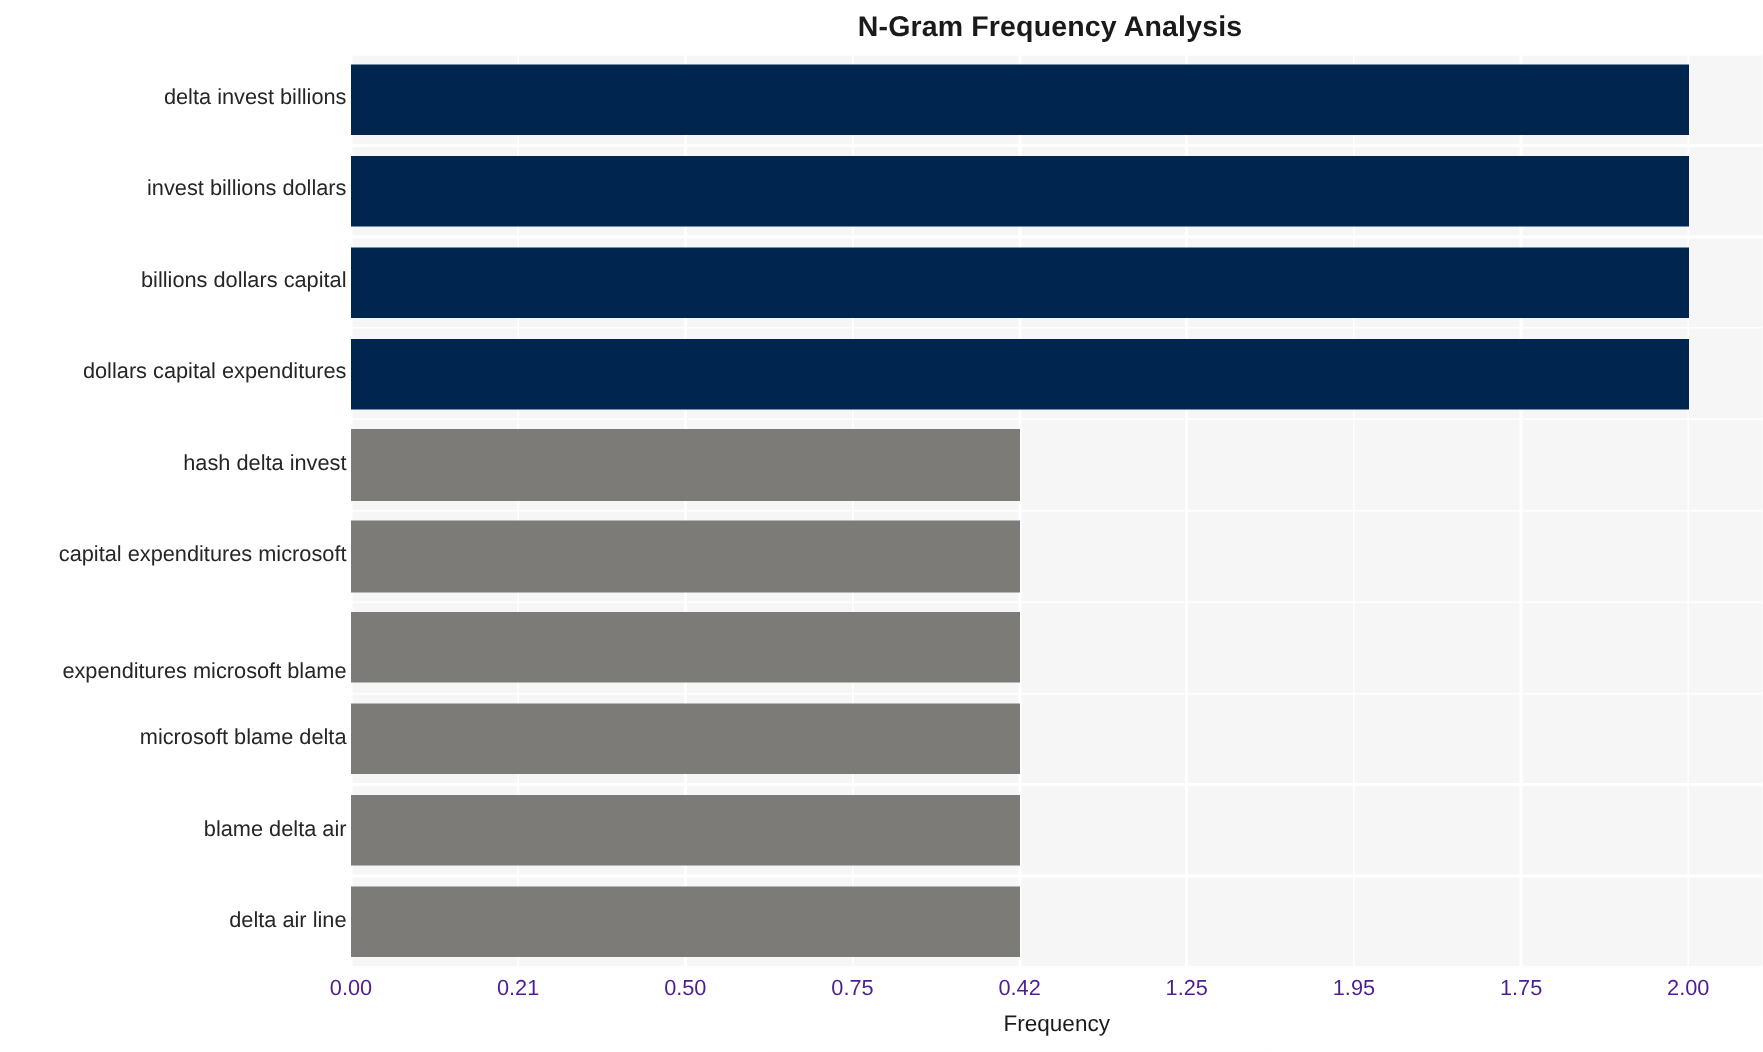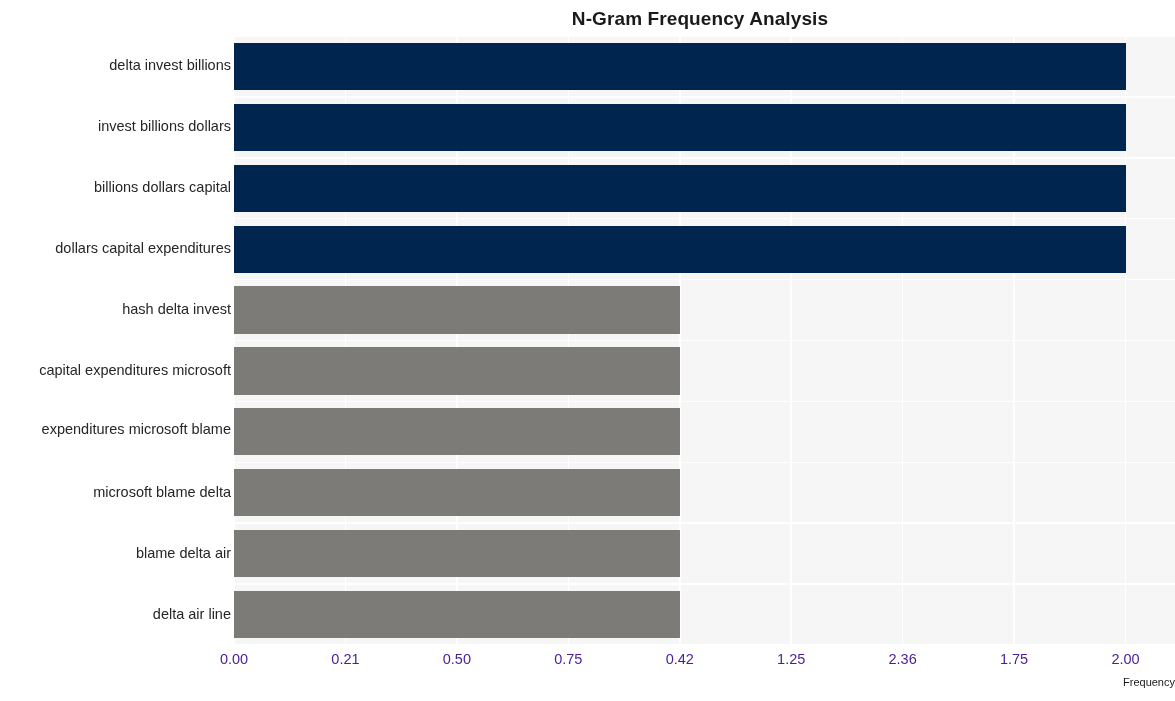--- a/index.html
+++ b/index.html
@@ -91,22 +91,22 @@
     margin-left: -45px;
     line-height: 18px;
   }
 
   
   #xaxis-title {
     position: absolute;
     left: 234px;
     top: 673px;
     width: 941px;
-    text-align: right;
-    font-size: 11px;
+    text-align: center;
+    font-size: 15px;
     color: #1a1a1a;
     line-height: 19px;
   }
 </style>
 </head>
 <body>
 
 <div id="figure">
 
   <div id="chart-title">N-Gram Frequency Analysis</div>
@@ -150,32 +150,32 @@
       </div>
   </div>
 
   <div id="ytick-labels">
       <div class="ytick-label" style="top: 57.45px;">delta invest billions</div>
       <div class="ytick-label" style="top: 118.35px;">invest billions dollars</div>
       <div class="ytick-label" style="top: 179.25px;">billions dollars capital</div>
       <div class="ytick-label" style="top: 240.15px;">dollars capital expenditures</div>
       <div class="ytick-label" style="top: 301.05px;">hash delta invest</div>
       <div class="ytick-label" style="top: 361.95px;">capital expenditures microsoft</div>
-      <div class="ytick-label" style="top: 421px;">expenditures microsoft blame</div>
+      <div class="ytick-label" style="top: 440px;">expenditures microsoft blame</div>
       <div class="ytick-label" style="top: 483.75px;">microsoft blame delta</div>
       <div class="ytick-label" style="top: 544.65px;">blame delta air</div>
       <div class="ytick-label" style="top: 605.55px;">delta air line</div>
     </div>
   <div id="xtick-labels">
       <div class="xtick-label" style="left: 234px;">0.00</div>
       <div class="xtick-label" style="left: 345.44px;">0.21</div>
       <div class="xtick-label" style="left: 456.88px;">0.50</div>
       <div class="xtick-label" style="left: 568.32px;">0.75</div>
       <div class="xtick-label" style="left: 679.76px;">0.42</div>
       <div class="xtick-label" style="left: 791.2px;">1.25</div>
-      <div class="xtick-label" style="left: 902.64px;">2.36</div>
+      <div class="xtick-label" style="left: 902.64px;">1.95</div>
       <div class="xtick-label" style="left: 1014.08px;">1.75</div>
       <div class="xtick-label" style="left: 1125.52px;">2.00</div>
     </div>
 
   <div id="xaxis-title">Frequency</div>
 
 </div>
 
 </body></html>

